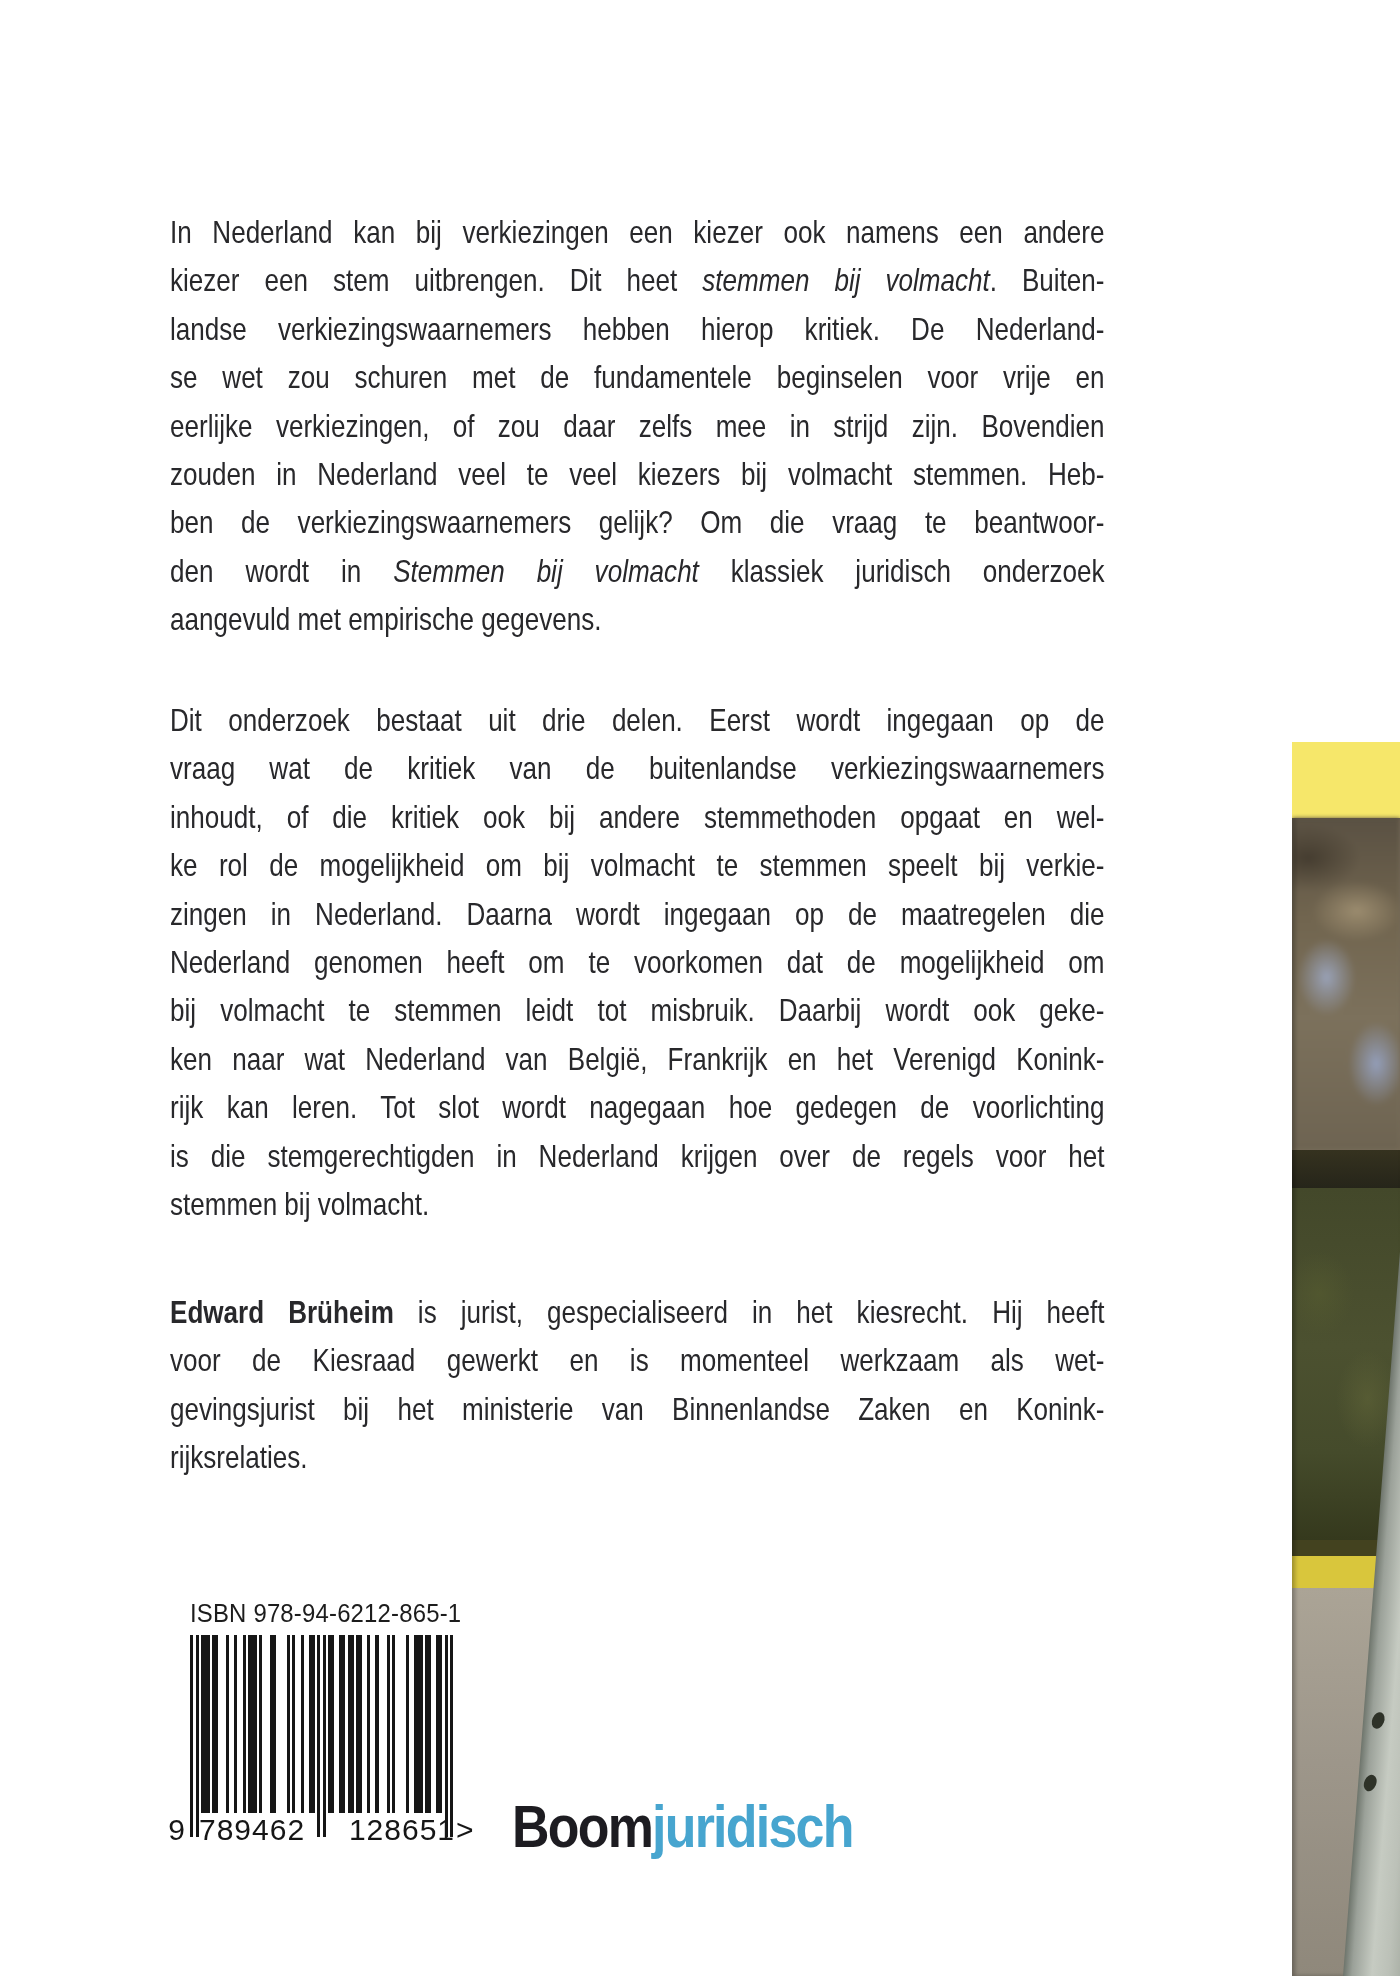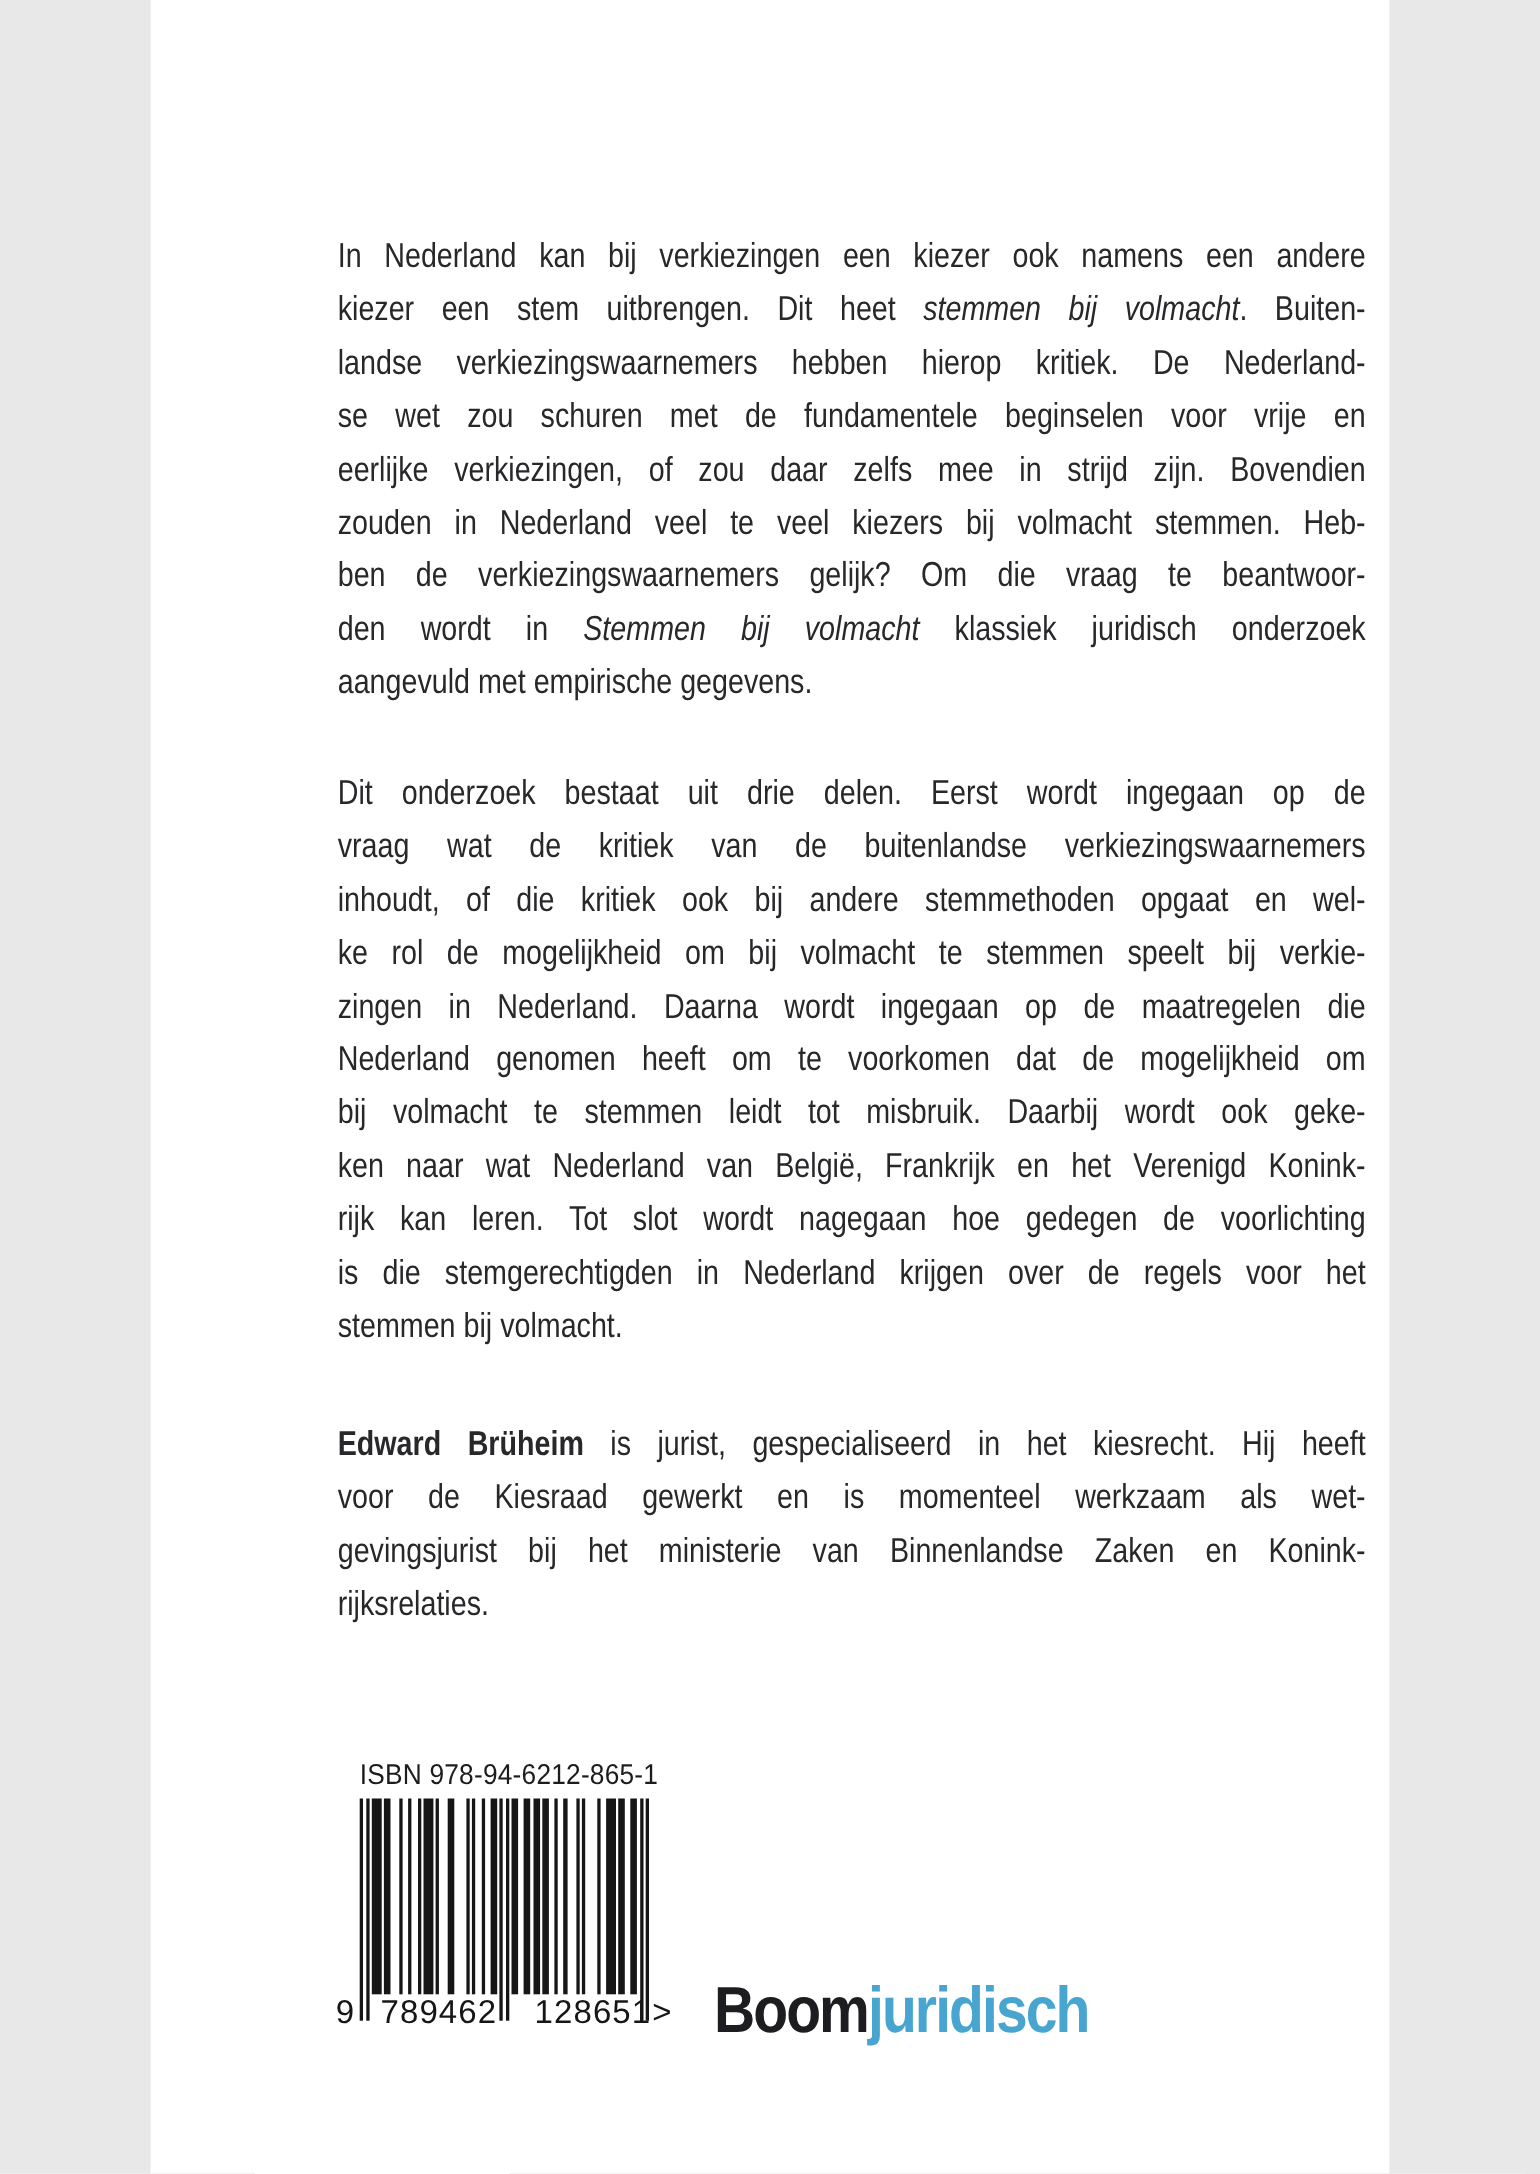--- a/index.html
+++ b/index.html
@@ -1,17 +1,17 @@
 <!DOCTYPE html>
 <html><head>
 <meta charset="utf-8">
 <style>
   html,body{margin:0;padding:0;background:#e8e8e8;}
   .page{
-    position:relative; width:1126px; height:1976px; background:#ffffff;
+    position:relative; width:1400px; height:1976px; background:#ffffff;
     overflow:hidden; font-family:"Liberation Sans",sans-serif; margin:0 auto;
   }
   
   .textcol{
     position:absolute; left:170px; top:0; width:1130px; height:1976px;
     transform:scaleX(0.827); transform-origin:0 0;
     color:#28282b;
   }
   .para{position:absolute; left:0; width:1130px; font-size:31.5px; line-height:48.4px;}
   .para.p1{top:208px;}
@@ -28,21 +28,21 @@
     white-space:nowrap;
   }
   .bars{position:absolute; left:190px; top:1635px; width:264px; height:202px;}
   .bars .bar{position:absolute; top:0; height:178px; background:#161616;}
   .bars .bar.guard{height:202px;}
   .bdigit{
     position:absolute; top:1813px; height:34px; font-size:30px; line-height:34px;
     color:#161616; font-family:"Liberation Sans",sans-serif;
   }
   .bd9{left:145px; width:40px; text-align:right;}
-  .bg1{left:199px; width:116px; text-align:right; letter-spacing:1px;}
+  .bg1{left:199px; width:116px; text-align:left; letter-spacing:1px;}
   .bg2{left:344px; width:116px; text-align:center; letter-spacing:1px;}
   .barrow{left:456px; width:36px; text-align:left;}
   
   .logo{
     position:absolute; left:512px; top:1795px; font-size:59px; line-height:64px;
     font-weight:700; letter-spacing:-2px; white-space:nowrap;
     transform:scaleX(0.88); transform-origin:0 50%;
   }
   
   .strip{

